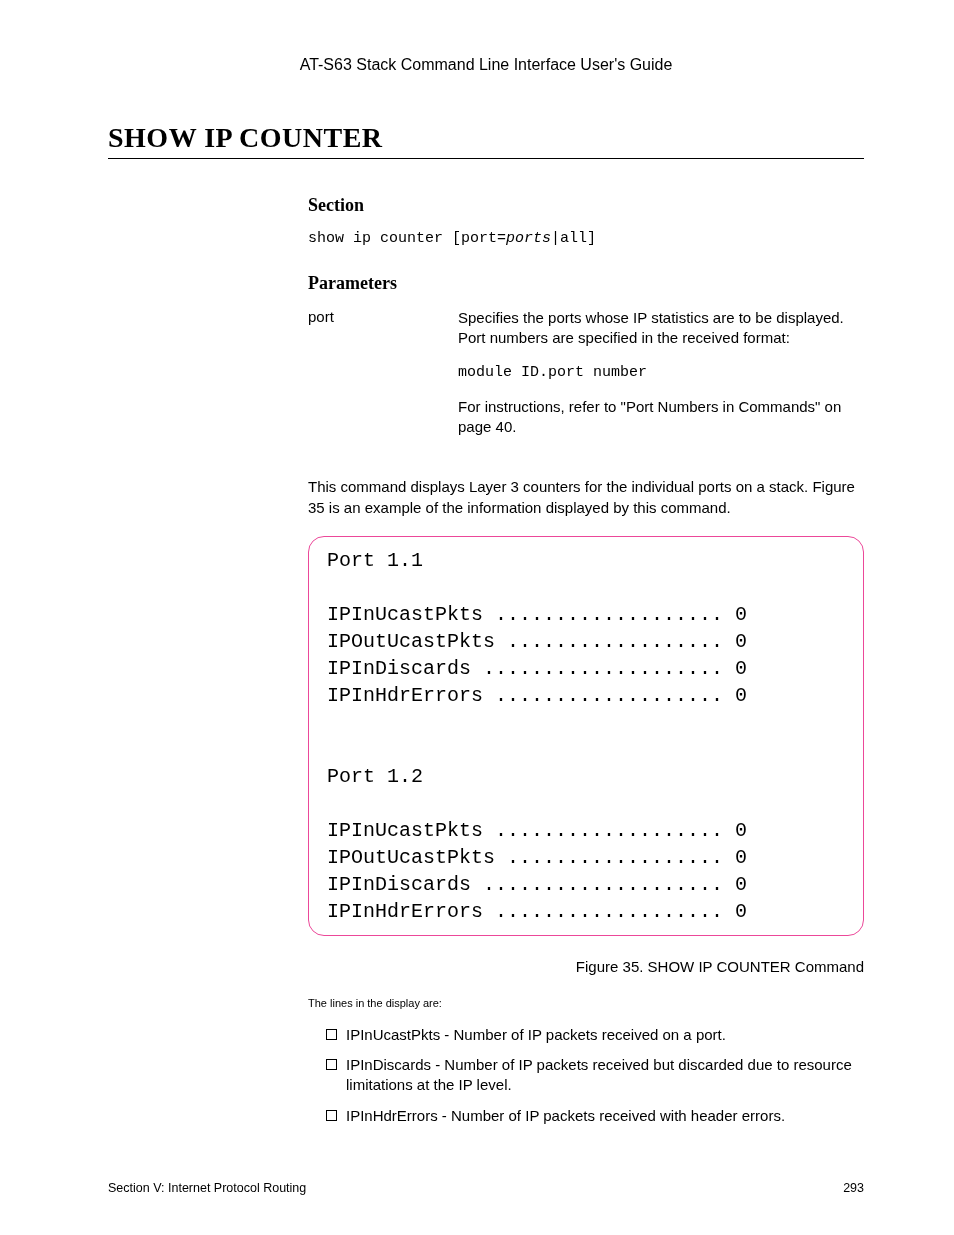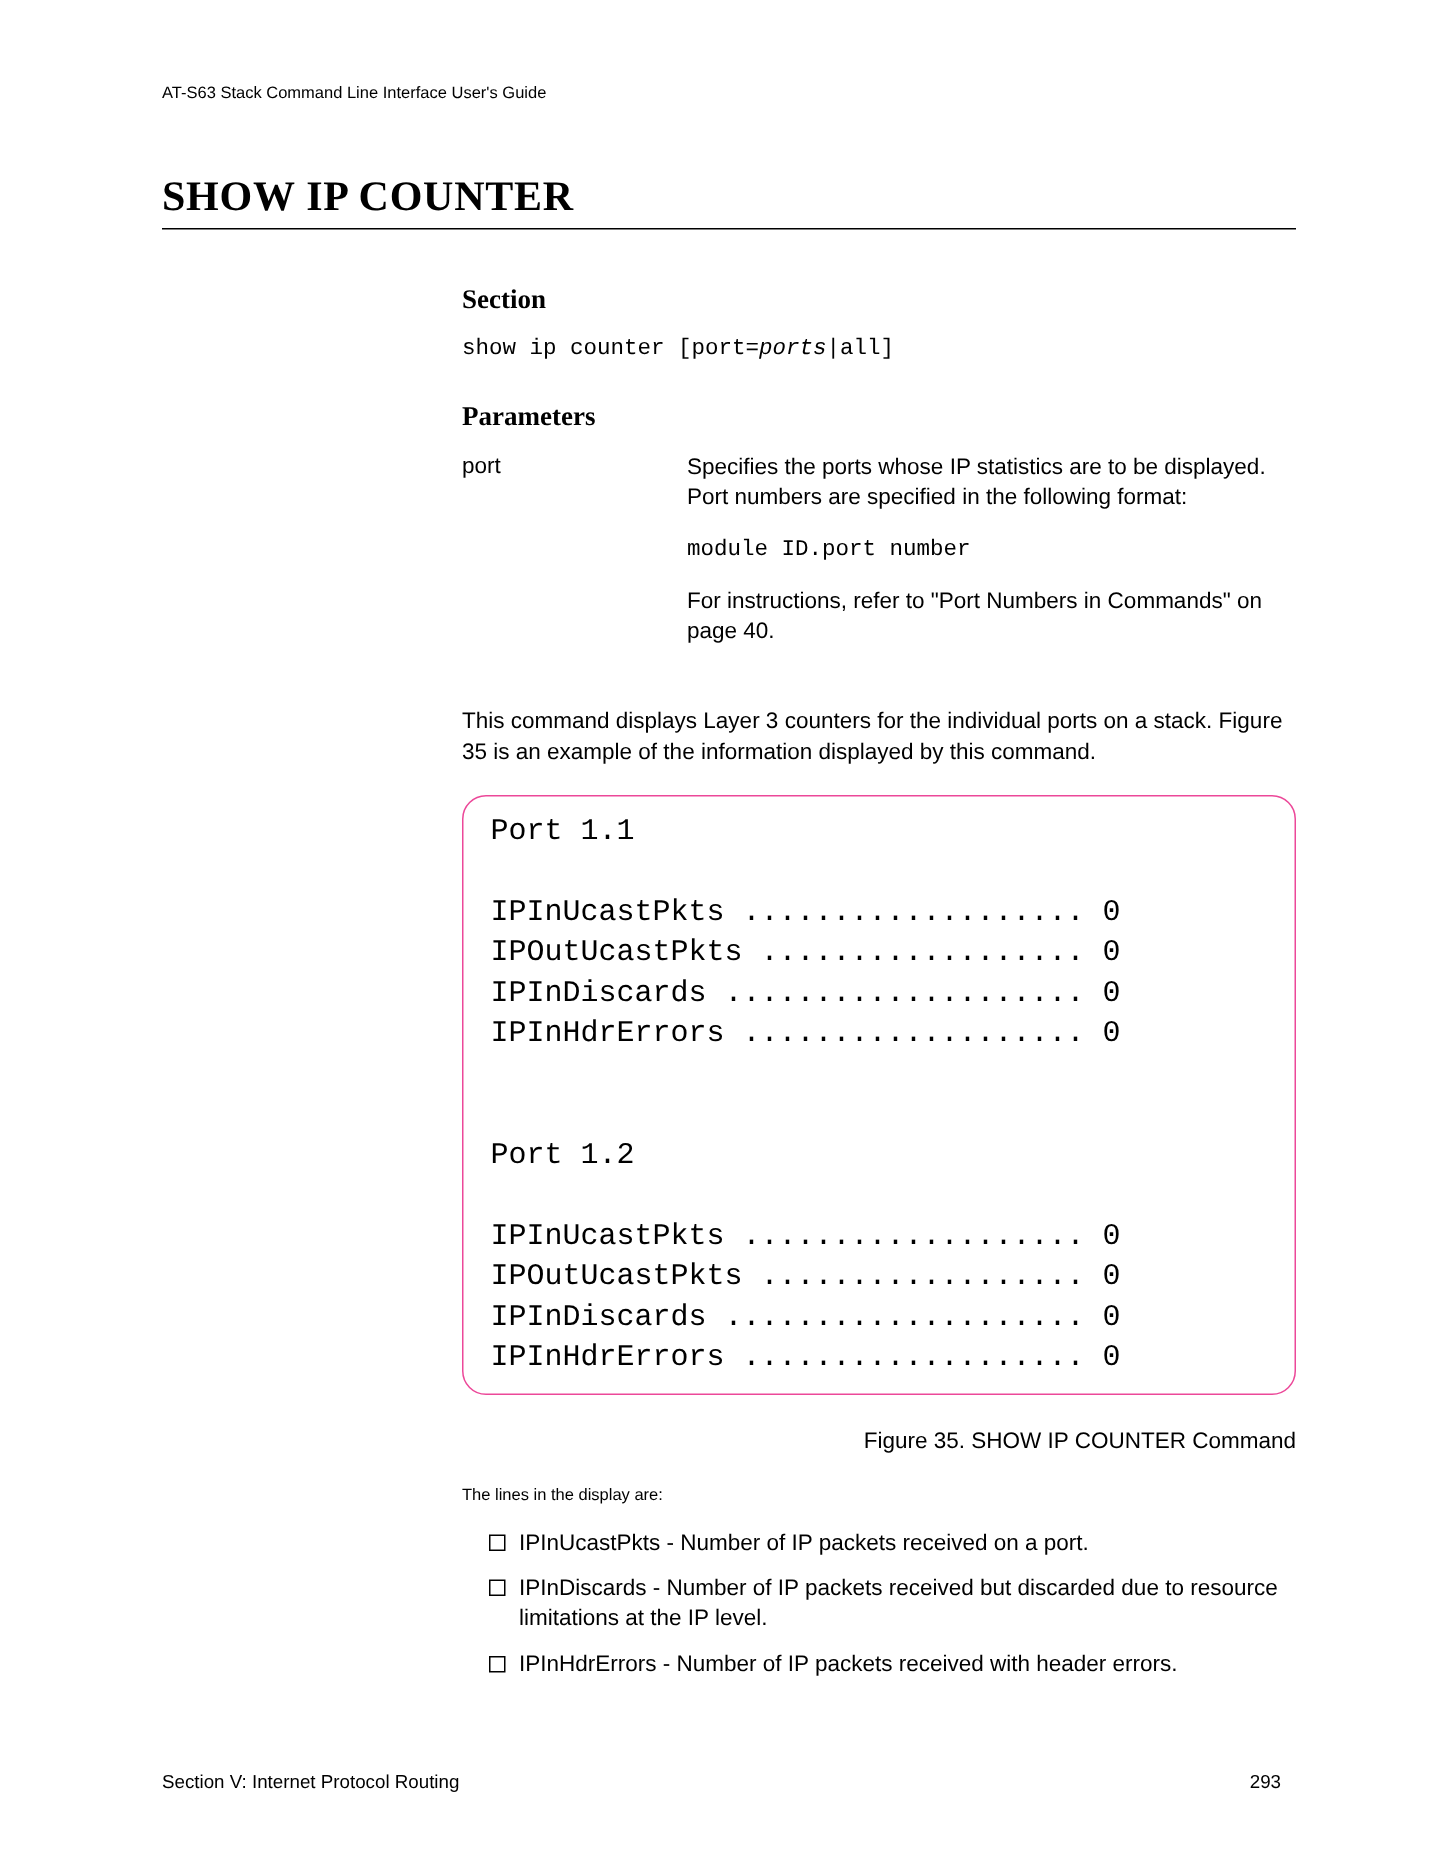--- a/index.html
+++ b/index.html
@@ -1,36 +1,36 @@
 <!DOCTYPE html>
 <html><head>
 <meta charset="utf-8">
 <style>
   * { box-sizing: border-box; margin: 0; padding: 0; }
   html, body { width: 954px; height: 1235px; background: #fff; font-family: Arial, Helvetica, sans-serif; color: #000; }
   .page { position: relative; width: 954px; height: 1235px; padding: 56px 90px 0 108px; }
-  .running-head { text-align: left; font-size: 11px; font-family: Arial, sans-serif; margin-bottom: 48px; }
+  .running-head { text-align: center; font-size: 16px; font-family: Arial, sans-serif; margin-bottom: 48px; }
   .main-title { font-family: "Times New Roman", Times, serif; font-size: 28px; font-weight: bold; letter-spacing: 0.5px; padding-bottom: 4px; border-bottom: 1.5px solid #000; margin-bottom: 36px; }
   .content { margin-left: 200px; }
   .section-head { font-family: "Times New Roman", Times, serif; font-weight: bold; font-size: 18px; margin-bottom: 14px; }
   .syntax-line { font-family: "Courier New", monospace; font-size: 15px; margin-bottom: 26px; }
   .syntax-line .ital { font-style: italic; }
   .param-row { display: flex; gap: 0; margin-bottom: 26px; }
   .param-name { width: 150px; font-size: 15px; font-family: Arial, sans-serif; }
   .param-desc { flex: 1; font-size: 15px; line-height: 1.35; font-family: Arial, sans-serif; }
   .param-desc p { margin-bottom: 14px; }
   .param-desc .mono { font-family: "Courier New", monospace; font-size: 15px; }
   .desc-body { font-size: 15px; line-height: 1.35; margin-bottom: 18px; font-family: Arial, sans-serif; }
   .figure-box { border: 1px solid #ec4899; border-radius: 16px; padding: 10px 18px 10px 18px; font-family: "Courier New", monospace; font-size: 20px; line-height: 1.35; white-space: pre; margin-bottom: 22px; }
   .figure-caption { text-align: right; font-size: 15px; font-family: Arial, sans-serif; margin-bottom: 22px; }
   .lines-intro { font-size: 11px; font-family: Arial, sans-serif; margin-bottom: 16px; }
   .bullet-list { list-style: none; padding-left: 18px; }
   .bullet-list li { position: relative; font-size: 15px; font-family: Arial, sans-serif; line-height: 1.35; margin-bottom: 10px; padding-left: 20px; }
   .bullet-list li::before { content: ""; position: absolute; left: 0; top: 4px; width: 9px; height: 9px; border: 1px solid #000; }
-  .footer { position: absolute; bottom: 40px; left: 108px; right: 100px; display: flex; justify-content: space-between; font-size: 12.5px; font-family: Arial, sans-serif; }
+  .footer { position: absolute; bottom: 40px; left: 108px; right: 90px; display: flex; justify-content: space-between; font-size: 12.5px; font-family: Arial, sans-serif; }
 </style>
 </head>
 <body>
 
 <div class="page">
 
   <div class="running-head">AT-S63 Stack Command Line Interface User's Guide</div>
 
   <h1 class="main-title">SHOW IP COUNTER</h1>
 
@@ -38,21 +38,21 @@
 
     <div class="section-head">Section</div>
     <div class="syntax-line">
       <span>show ip counter [port=</span><span class="ital">ports</span><span>|all]</span>
     </div>
 
     <div class="section-head">Parameters</div>
     <div class="param-row">
       <div class="param-name">port</div>
       <div class="param-desc">
-        <p>Specifies the ports whose IP statistics are to be displayed. Port numbers are specified in the following format:</p>
+        <p>Specifies the ports whose IP statistics are to be displayed. Port numbers are specified in the received format:</p>
         <p class="mono">module ID.port number</p>
         <p>For instructions, refer to "Port Numbers in Commands" on page 40.</p>
       </div>
     </div>
 
     <div class="desc-body">This command displays Layer 3 counters for the individual ports on a stack. Figure 35 is an example of the information displayed by this command.</div>
 
     <div class="figure-box">Port 1.1
 
 IPInUcastPkts ................... 0

